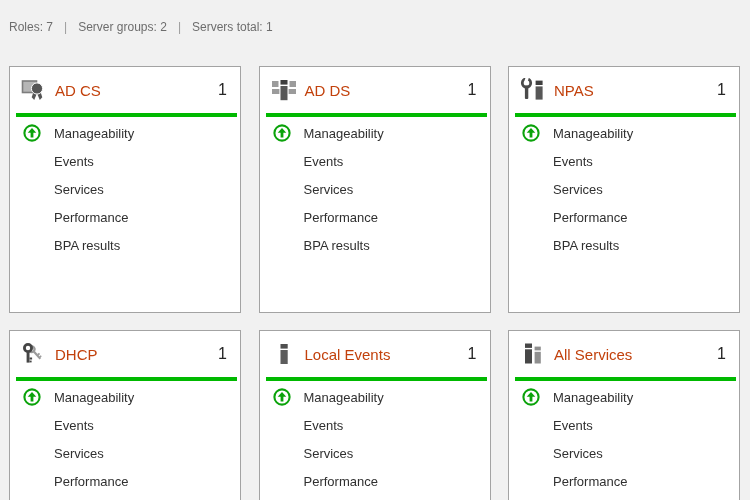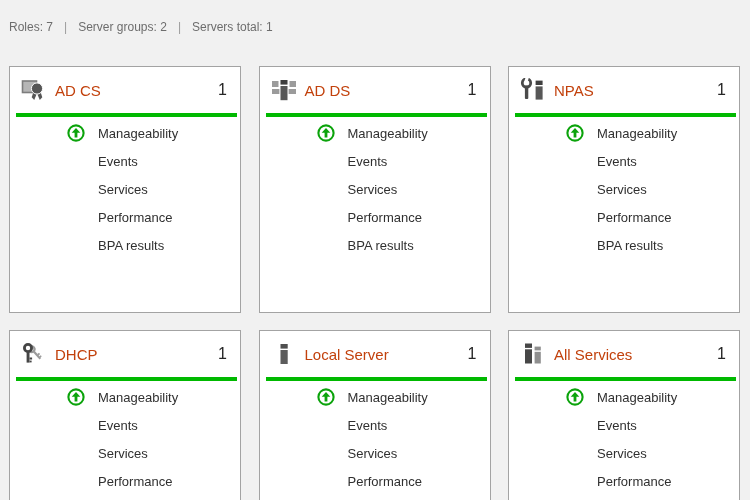--- a/index.html
+++ b/index.html
@@ -20,21 +20,21 @@
     display: grid; grid-template-columns: repeat(3, 232px);
     grid-auto-rows: 247px; column-gap: 17.5px; row-gap: 17px;
   }
   .tile { background: #ffffff; border: 1px solid #a3a3a3; }
   .tile-header { height: 46px; display: flex; align-items: center; padding: 0 13px 0 11px; }
   .tile-icon { width: 26px; height: 24px; display: inline-flex; flex: none; }
   .tile-title { margin-left: 8px; font-size: 15px; color: #c2410c; white-space: nowrap; }
   .tile-count { margin-left: auto; font-size: 16px; color: #262626; }
   .tile-bar { height: 4px; background: #00b900; margin: 0 3px 0 6px; }
   .tile-list { padding-top: 2px; }
-  .row { height: 28px; display: flex; align-items: center; padding-left: 44px; font-size: 13px; color: #303030; margin-left: 44px; }
+  .row { height: 28px; display: flex; align-items: center; padding-left: 44px; font-size: 13px; color: #303030; }
   .row.first { padding-left: 13px; }
   .status-icon { width: 18px; height: 18px; margin-right: 13px; display: inline-flex; flex: none; }
 </style>
 </head>
 <body>
 
 <div class="page-header">
   <div class="stats">
     <span>Roles: 7</span>
     <span class="sep">|</span>
@@ -210,21 +210,21 @@
   </div>
 
   <div class="tile">
     <div class="tile-header">
       <span class="tile-icon">
         <svg viewBox="0 0 26 24" width="26" height="24">
           <rect x="9.5" y="2" width="7.2" height="4.6" fill="#4f4f4f"></rect>
           <rect x="9.5" y="8" width="7.2" height="14" fill="#5c5c5c"></rect>
         </svg>
       </span>
-      <span class="tile-title">Local Server</span>
+      <span class="tile-title">Local Events</span>
       <span class="tile-count">1</span>
     </div>
     <div class="tile-bar"></div>
     <div class="tile-list">
       <div class="row first">
         <span class="status-icon">
           <svg viewBox="0 0 18 18" width="18" height="18">
             <circle cx="9" cy="9" r="7.6" fill="#ffffff" stroke="#0ba30b" stroke-width="2.1"></circle>
             <path d="M9 3.9 L13.3 8.8 H10.4 V13.6 H7.6 V8.8 H4.7 Z" fill="#0ba30b"></path>
           </svg>

